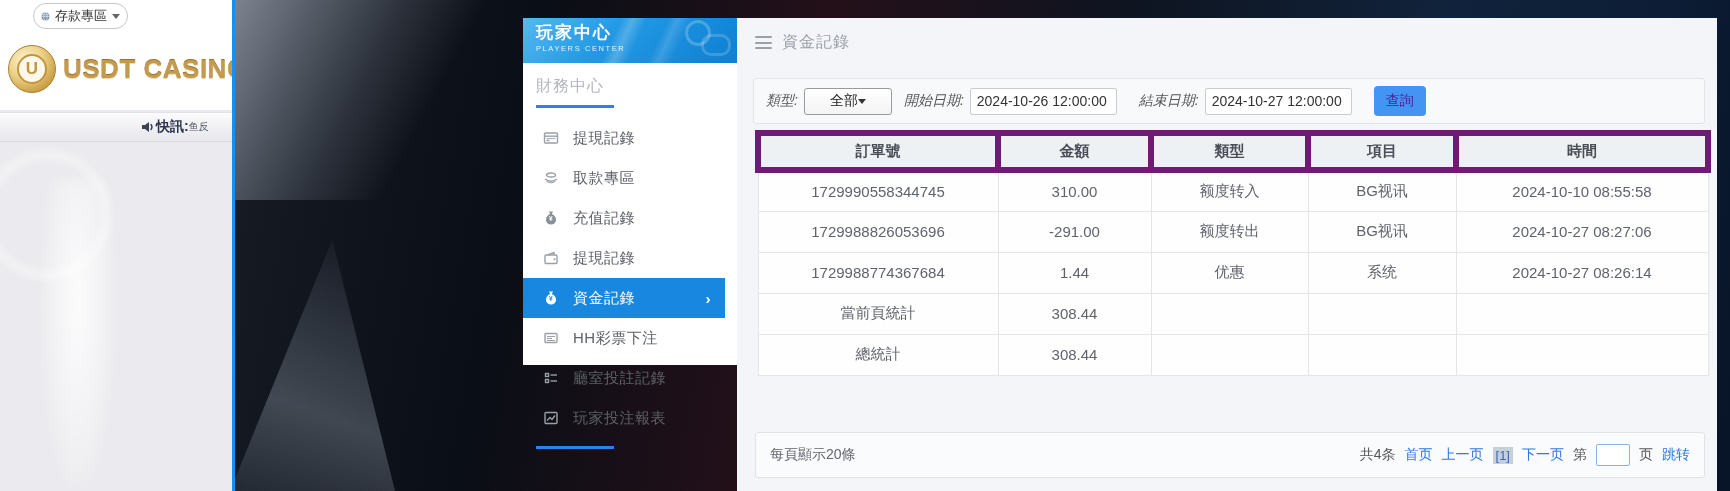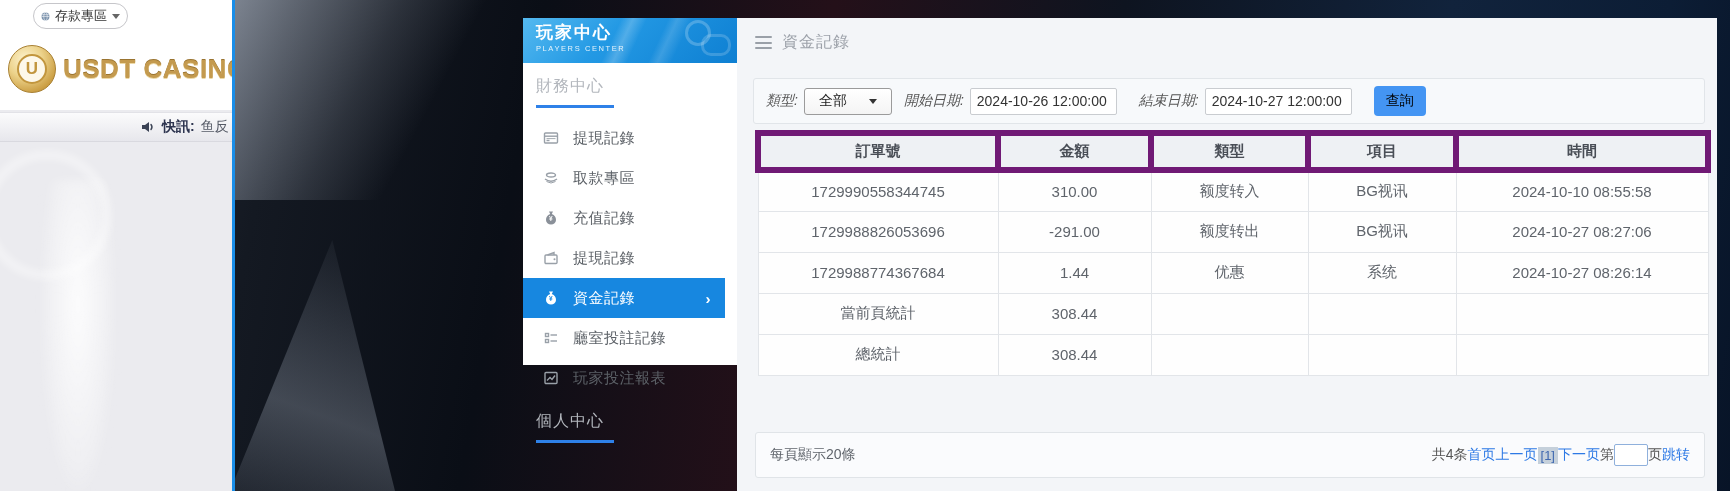--- a/index.html
+++ b/index.html
@@ -25,23 +25,23 @@
   .logo-row { position:absolute; left:8px; top:40px; height:58px; display:flex; align-items:center; }
   .ball { width:48px; height:48px; border-radius:50%;
     background:radial-gradient(circle at 35% 30%, #fdf3cf 0%, #ecd28a 40%, #c99b3f 78%, #a87f2c 100%);
     border:1px solid #a88032; display:flex; align-items:center; justify-content:center; }
   .ball-inner { width:30px; height:30px; border-radius:50%; background:#fdf8ea; border:2px solid #c2963e;
     display:flex; align-items:center; justify-content:center; font-weight:bold; font-size:17px; color:#c2963e; }
   .logo-text { margin-left:7px; font-size:26px; font-weight:bold; letter-spacing:.5px; color:#c49a4e;
     text-shadow:0 1px 0 #ecd9a8, 0 -1px 0 #9a7430; white-space:nowrap; }
   .marquee { position:absolute; left:0; top:112px; width:100%; height:30px;
     background:linear-gradient(#fbfbfc,#e7e7ec); border-top:1px solid #e2e2e7; border-bottom:1px solid #d9d9df;
-    display:flex; align-items:center; padding-left:140px; gap:6px; white-space:nowrap; }
+    display:flex; align-items:center; padding-left:140px; white-space:nowrap; }
   .marquee .lbl { font-size:14px; font-weight:bold; color:#2e3550; }
-  .marquee .mtxt { font-size:14px; color:#555a66; }
+  .marquee .mtxt { font-size:10px; color:#555a66; }
   .wm-col { position:absolute; left:42px; top:180px; width:72px; height:311px; filter:blur(5px);
     background:radial-gradient(ellipse at 50% 40%, rgba(255,255,255,.85) 0%, rgba(255,255,255,.25) 60%, rgba(255,255,255,0) 75%); }
   .wm-ring { position:absolute; left:-18px; top:150px; width:130px; height:130px; border-radius:50%;
     border:10px solid rgba(255,255,255,.35); filter:blur(3px); }
   .blue-line { position:absolute; left:232px; top:0; width:3px; height:491px; background:#1a8ee8; }
 
   
   .sidebar { position:absolute; left:523px; top:18px; width:214px; height:347px; background:#ffffff; }
   .sb-header { position:relative; height:45px; overflow:hidden; padding:4px 0 0 13px;
     background:linear-gradient(135deg,#54b9f0 0%,#2399e4 40%,#0e7fd2 100%); }
@@ -64,36 +64,36 @@
   
   .main { position:absolute; left:737px; top:18px; width:980px; height:473px; background:#f3f5f8; }
   .m-header { display:flex; align-items:center; gap:10px; padding:14px 0 0 18px; color:#9ca1a9; font-size:16px; letter-spacing:1px; }
   .burger { width:17px; height:13px; display:flex; flex-direction:column; justify-content:space-between; cursor:pointer; }
   .burger i { display:block; height:2px; background:#9aa0a8; border-radius:1px; }
 
   .filter-box { position:absolute; left:16px; top:60px; width:952px; height:46px; border:1px solid #e1e5e9;
     border-radius:3px; background:#f7f9fb; display:flex; align-items:center; padding-left:12px; font-size:14px; color:#555; }
   .fl-label { margin-right:6px; white-space:nowrap;font-style:italic; }
   .fake-select { width:88px; height:27px; border:1px solid #9b9b9b; border-radius:3px; background:linear-gradient(#ffffff,#f4f4f4);
-    display:flex; align-items:center; justify-content:space-between; padding:0 14px; color:#222; cursor:pointer; margin-right:12px; }
+    display:flex; align-items:center; justify-content:center; padding:0 6px; color:#222; cursor:pointer; margin-right:12px; }
   .fake-select .sel-caret { width:0; height:0; border-left:4px solid transparent; border-right:4px solid transparent; border-top:5px solid #333; }
   .fl-input { width:147px; height:27px; border:1px solid #c9ccd0; border-radius:2px; background:#fff;
     font-size:14px; color:#333; padding:0 6px; font-family:"Liberation Sans",sans-serif; margin-right:22px; }
-  .search-btn { width:52px; height:30px; background:#4495f3; border:none; border-radius:4px; color:#000000;
+  .search-btn { width:52px; height:30px; background:#4495f3; border:none; border-radius:4px; color:#4c1d95;
     font-size:14px; cursor:pointer; font-family:"Liberation Sans",sans-serif; }
 
   table.data { position:absolute; left:18px; top:112px; width:950px; border-collapse:collapse; table-layout:fixed; }
   table.data th { height:37px; background:#eef1f4; border:6px solid #701a75; color:#494e56; font-size:15px; font-weight:bold; }
   table.data td { height:41px; background:#fefefe; border:1px solid #e2e5e9; color:#5f646b; font-size:15px; text-align:center; }
   col.c1{width:240px} col.c2{width:153px} col.c3{width:157px} col.c4{width:148px} col.c5{width:252px}
 
   .footer-box { position:absolute; left:18px; top:414px; width:950px; height:46px; border:1px solid #e0e4e8;
     border-radius:3px; background:#fafbfd; display:flex; align-items:center; justify-content:space-between; padding:0 14px; font-size:14px; }
   .fb-left { color:#61666d; }
-  .pager { display:flex; align-items:center; }
+  .pager { display:flex; align-items:center; gap:9px; }
   .pg-total { color:#555; }
   .pg-link { color:#2d79e5; cursor:pointer; text-decoration:none; }
   .pg-current { background:#c5d0db; color:#3f68b0; padding:1px 3px; font-size:13px; cursor:pointer; }
   .pg-input { width:34px; height:22px; border:1px solid #8fb0dc; background:#fff; border-radius:2px; }
   .pg-txt { color:#555; }
 </style>
 </head>
 <body>
 
 <div class="bg-dark"></div>
@@ -178,37 +178,45 @@
     <div class="sb-item active">
       <svg width="16" height="16" viewBox="0 0 16 16">
         <path d="M6,1.5 h4 l-1.2,2.6 c3,1 4.2,3.4 4.2,5.9 a5,4.5 0 0 1 -10,0 c0,-2.5 1.2,-4.9 4.2,-5.9 z" fill="#ffffff"></path>
         <text x="8" y="11" font-size="6.5" fill="#1787e0" text-anchor="middle" font-weight="bold">¥</text>
       </svg>
       <span>資金記錄</span>
       <span class="chev">›</span>
     </div>
     <div class="sb-item">
       <svg width="16" height="16" viewBox="0 0 16 16" fill="none" stroke="#99a0a8" stroke-width="1.4">
+        <rect x="2" y="3.5" width="12" height="9" rx="1"></rect>
+          <line x1="4" y1="6.5" x2="12" y2="6.5" stroke-width="1"></line>
+        <line x1="4" y1="8.5" x2="9" y2="8.5" stroke-width="1"></line>
+          <line x1="4" y1="10.5" x2="12" y2="10.5" stroke-width="1"></line>
+      </svg>
+      <span>HH彩票下注</span>
+    </div>
+    <div class="sb-item">
+      <svg width="16" height="16" viewBox="0 0 16 16" fill="none" stroke="#99a0a8" stroke-width="1.4">
         <rect x="2.5" y="3.5" width="3" height="3"></rect>
           <rect x="2.5" y="9.5" width="3" height="3"></rect>
         <line x1="7.5" y1="5" x2="14" y2="5"></line>
           <line x1="7.5" y1="11" x2="14" y2="11"></line>
       </svg>
       <span>廳室投註記錄</span>
     </div>
     <div class="sb-item">
       <svg width="16" height="16" viewBox="0 0 16 16" fill="none" stroke="#99a0a8" stroke-width="1.4">
         <rect x="2" y="2.5" width="12" height="11" rx="1"></rect>
           <polyline points="4,10.5 7,7.5 9,9.5 12,5.5"></polyline>
       </svg>
       <span>玩家投注報表</span>
     </div>
   </div>
 
-  <div class="sb-sec">個人中心</div>
   <div class="sb-underline"></div>
 </div>
 
 <div class="main">
   <div class="m-header">
     <div class="burger">
         <i></i>
         <i></i>
         <i></i>
       </div>

